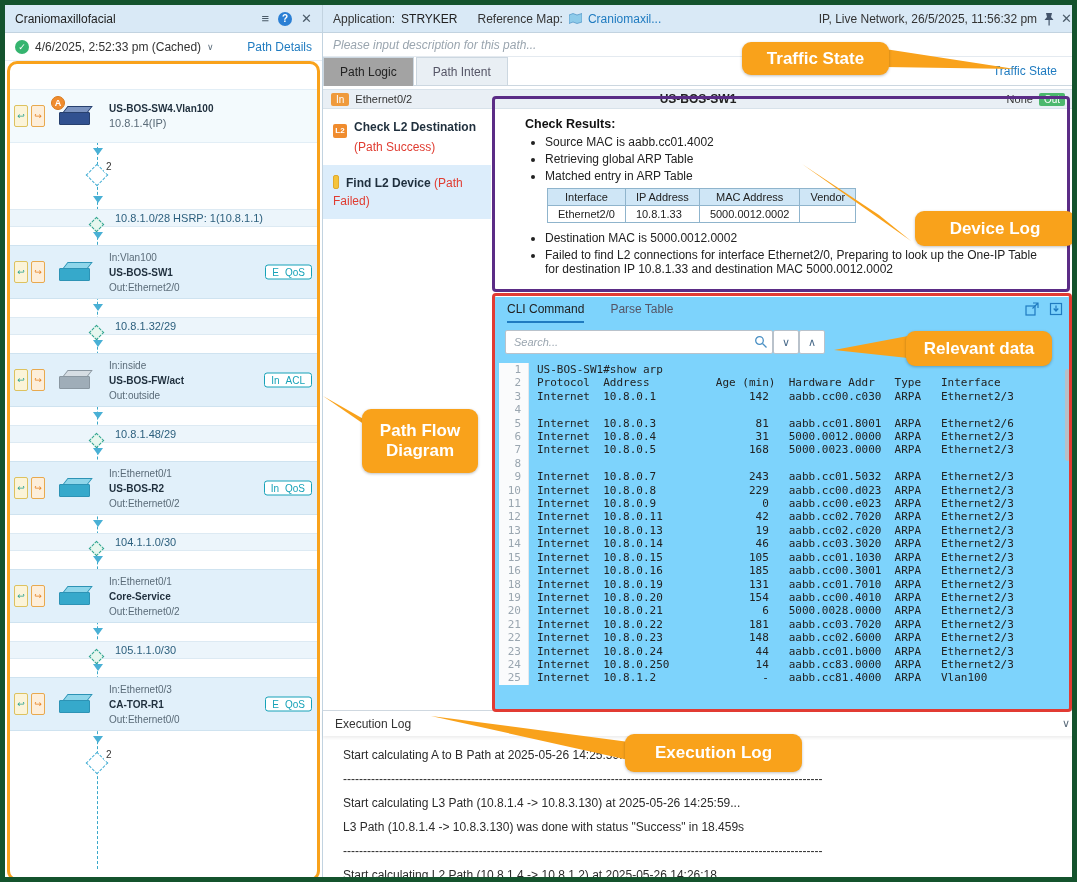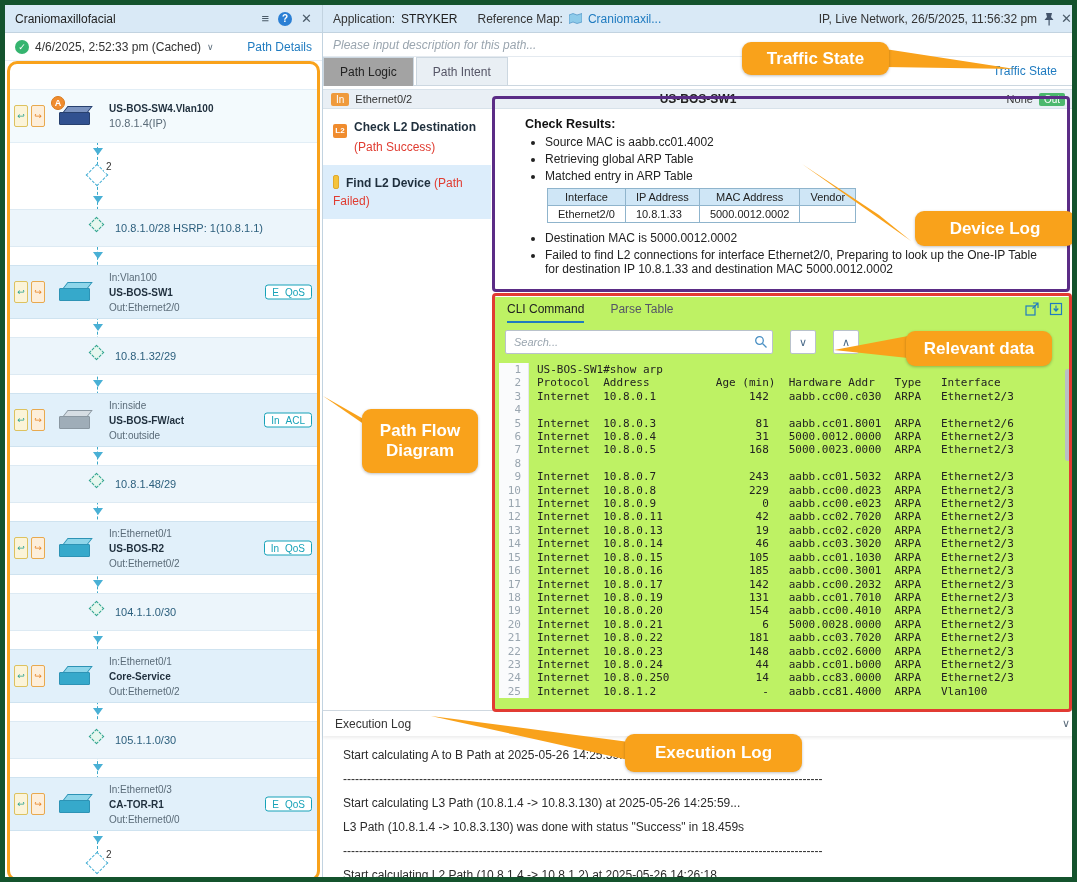--- a/index.html
+++ b/index.html
@@ -25,21 +25,21 @@
   .unicast-note{position:absolute;right:10px;top:6px;color:#333}
   .path-list{position:absolute;left:0;right:0;top:26px;bottom:0}
   .path-list::before{content:"";position:absolute;left:88px;top:8px;bottom:14px;border-left:1px dashed #3aa8c9}
   .p-row{position:relative}
   .p-endpoint{height:54px;background:#f3fafd;border-top:1px solid #e2eef6;border-bottom:1px solid #e2eef6}
   .p-conn{height:18px}
   .tri-down{position:absolute;left:84px;top:5px;width:0;height:0;border-left:5px solid transparent;border-right:5px solid transparent;border-top:7px solid #49b0d5}
   .p-hop{height:30px}
   .hop-diamond{position:absolute;left:80px;top:6px;width:16px;height:16px;border:1px dashed #49b0d5;background:#fff;transform:rotate(45deg)}
   .hop-n{position:absolute;left:95px;top:0;font-size:10px;background:#fff;padding:0 2px;color:#333;z-index:1}
-  .p-net{height:38px;background:#ecf5fb;border-top:1px solid #ddeaf3;border-bottom:1px solid #ddeaf3;display:flex;align-items:center;padding-left:106px;font-size:11px;color:#2c5f7d}
+  .p-net{height:18px;background:#ecf5fb;border-top:1px solid #ddeaf3;border-bottom:1px solid #ddeaf3;display:flex;align-items:center;padding-left:106px;font-size:11px;color:#2c5f7d}
   .net-diamond{position:absolute;left:82px;top:9px;width:11px;height:11px;border:1px dashed #2fa48f;background:#e7f7ef;transform:rotate(45deg)}
   .p-dev{height:54px;background:#e1f0fa;border-top:1px solid #cfe3f0;border-bottom:1px solid #cfe3f0}
   .cards{position:absolute;left:5px;top:50%;transform:translateY(-50%);display:flex;gap:3px}
   .card{width:14px;height:22px;border-radius:2px;font-size:9px;display:flex;align-items:center;justify-content:center}
   .card.c1{background:#fbf4d9;border:1px solid #ddc25f;color:#2fa48f}
   .card.c2{background:#fdeeda;border:1px solid #e8a94e;color:#e8872a}
   .card.c1::after{content:"↩"}
   .card.c2::after{content:"↪"}
   .dev-icon{position:absolute;left:50px;top:50%;margin-top:-11px;width:34px;height:22px}
   .dev-icon i{position:absolute;display:block}
@@ -83,26 +83,26 @@
   .step .status-line{padding-left:21px}
 
   .check-panel{position:absolute;left:172px;top:104px;width:576px;height:183px;overflow:hidden;padding:8px 30px;background:#fff}
   .check-panel h3{font-size:12.5px;margin-bottom:4px;color:#111}
   .check-panel ul{margin:3px 0 4px 20px}
   .check-panel li{margin:3px 0;color:#222}
   .arp-mini{border-collapse:collapse;margin:5px 0 8px 22px;font-size:11px}
   .arp-mini th{background:#cfe6f6;border:1px solid #8fb4cc;padding:2px 10px;font-weight:normal;color:#222}
   .arp-mini td{border:1px solid #8fb4cc;padding:2px 10px;color:#222}
 
-  .cli-panel{position:absolute;left:172px;top:292px;width:578px;height:413px;background:#bef264}
+  .cli-panel{position:absolute;left:172px;top:292px;width:578px;height:413px;background:#7dd3fc}
   .cli-tabs{height:26px;display:flex;align-items:center;padding:0 12px;gap:26px;position:relative}
   .cli-tab{color:#556;cursor:pointer;height:26px;line-height:24px}
   .cli-tab.active{color:#222;border-bottom:2px solid #1f7bc0}
   .cli-icons{position:absolute;right:10px;top:5px;display:flex;gap:10px}
-  .search-row{height:38px;display:flex;align-items:center;padding:0 10px;gap:17px}
+  .search-row{height:38px;display:flex;align-items:center;padding:0 10px;gap:0}
   .search-wrap{position:relative;width:268px}
   .search-wrap input{width:100%;height:24px;border:1px solid #b9c2cb;border-radius:2px;padding:0 26px 0 8px;font-size:11px;font-family:"Liberation Sans",sans-serif;color:#333}
   .search-wrap input::placeholder{font-style:italic;color:#9aa5af}
   .search-wrap svg{position:absolute;right:5px;top:5px}
   .nav-btn{width:26px;height:24px;border:1px solid #b9c2cb;background:#fff;border-radius:2px;color:#4a6b8a;font-size:11px;display:flex;align-items:center;justify-content:center;cursor:pointer}
   .code-area{position:absolute;left:4px;right:10px;top:66px;bottom:2px;overflow:hidden;font-family:"DejaVu Sans Mono",monospace;font-size:11px;line-height:13.4px}
   .code-line{display:flex}
   .code-line .ln{width:30px;flex:none;text-align:right;padding-right:7px;color:#9aa6b0;background:#fafbfc;border-right:1px solid #e4e8ec}
   .code-line .ct{padding-left:8px;white-space:pre;color:#222}
   .cli-scroll{position:absolute;right:2px;top:72px;width:6px;height:92px;background:#b9bfc6;border-radius:3px}
@@ -512,24 +512,20 @@
           <div class="code-line">
             <span class="ln">15</span>
             <span class="ct">Internet  10.8.0.15             105   aabb.cc01.1030  ARPA   Ethernet2/3</span>
           </div>
 
           <div class="code-line">
             <span class="ln">16</span>
             <span class="ct">Internet  10.8.0.16             185   aabb.cc00.3001  ARPA   Ethernet2/3</span>
           </div>
 
-          <div class="code-line">
-            <span class="ln">17</span>
-            <span class="ct">Internet  10.8.0.17             142   aabb.cc00.2032  ARPA   Ethernet2/3</span>
-          </div>
 
           <div class="code-line">
             <span class="ln">18</span>
             <span class="ct">Internet  10.8.0.19             131   aabb.cc01.7010  ARPA   Ethernet2/3</span>
           </div>
 
           <div class="code-line">
             <span class="ln">19</span>
             <span class="ct">Internet  10.8.0.20             154   aabb.cc00.4010  ARPA   Ethernet2/3</span>
           </div>

